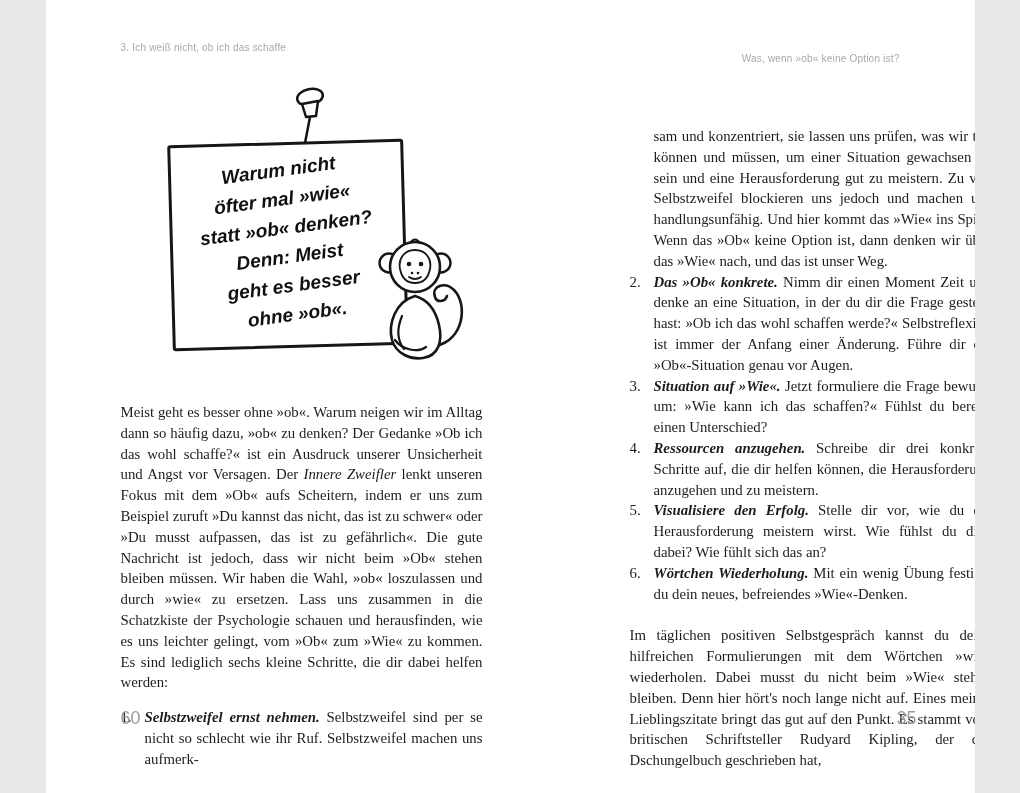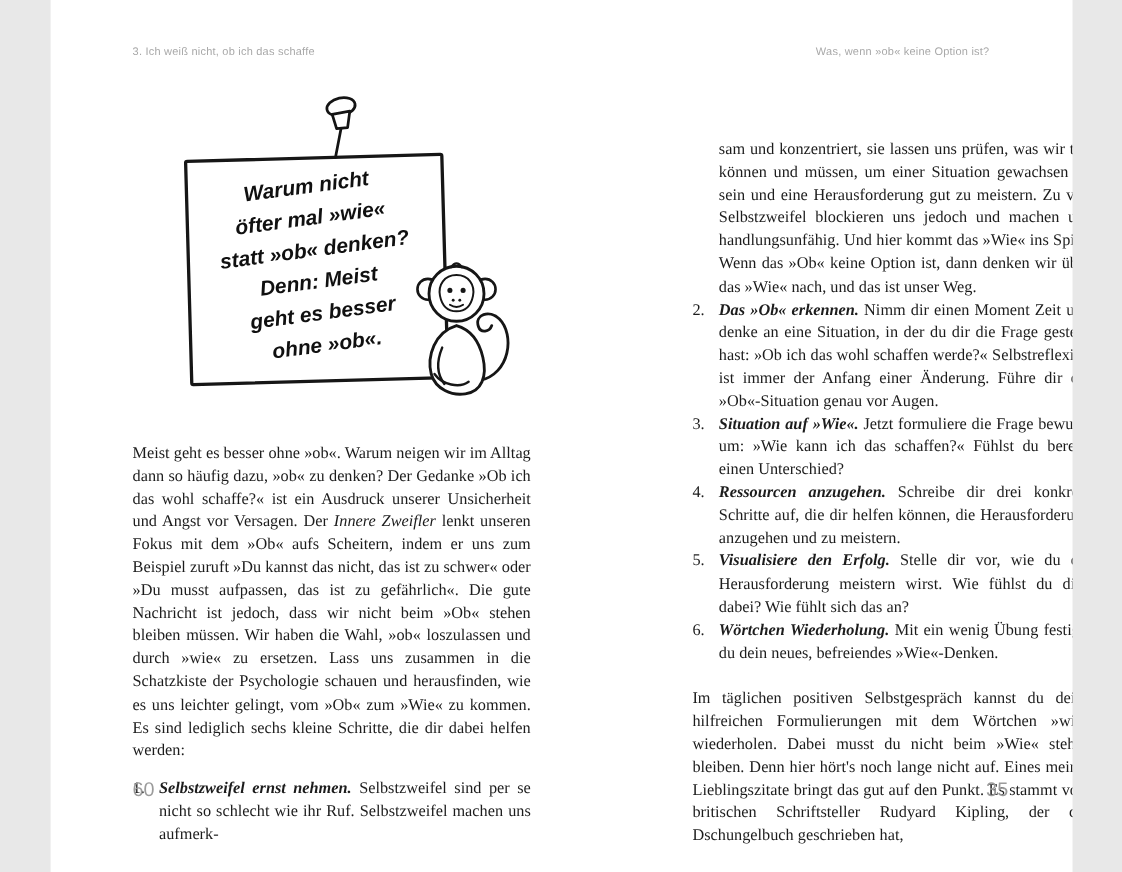--- a/index.html
+++ b/index.html
@@ -6,21 +6,21 @@
   .page{
     position:relative;width:929px;height:793px;background:#ffffff;
     font-family:"Liberation Serif", serif;color:#1c1c1c;overflow:hidden;
     margin:0 auto;
   }
   .running-head{
     position:absolute;top:42px;font-family:"Liberation Sans", sans-serif;
     font-size:10px;color:#a8a8a8;letter-spacing:.2px;
   }
   .running-head.left{left:75px;}
-  .running-head.right{right:75px;text-align:left;}
+  .running-head.right{right:75px;text-align:left;margin-top:11px;}
 
   .col{position:absolute;width:362px;font-size:14.8px;line-height:20.8px;margin-top:36px;}
   .col.left{left:75px;top:366px;}
   .col.right{left:584px;top:90px;}
 
   .para{text-align:justify;}
   .em{font-style:italic;}
   .list{margin-top:14px;}
   .list-item{display:flex;}
   .num{width:24px;flex:0 0 24px;}
@@ -125,21 +125,21 @@
     </div>
   </div>
 
   <div class="col right">
     <div class="cont">sam und konzentriert, sie lassen uns prüfen, was wir tun können und müssen, um einer Situation gewachsen zu sein und eine Herausforderung gut zu meistern. Zu viel Selbstzweifel blockieren uns jedoch und machen uns handlungsunfähig. Und hier kommt das »Wie« ins Spiel. Wenn das »Ob« keine Option ist, dann denken wir über das »Wie« nach, und das ist unser Weg.</div>
 
     <div class="list" style="margin-top:0;">
       <div class="list-item">
         <span class="num">2.</span>
         <div class="item-body">
-          <span class="lead">Das »Ob« erkennen.</span><span> Nimm dir einen Moment Zeit und denke an eine Situation, in der du dir die Frage gestellt hast: »Ob ich das wohl schaffen werde?« Selbstreflexion ist immer der Anfang einer Änderung. Führe dir die »Ob«-Situation genau vor Augen.</span>
+          <span class="lead">Das »Ob« konkrete.</span><span> Nimm dir einen Moment Zeit und denke an eine Situation, in der du dir die Frage gestellt hast: »Ob ich das wohl schaffen werde?« Selbstreflexion ist immer der Anfang einer Änderung. Führe dir die »Ob«-Situation genau vor Augen.</span>
         </div>
       </div>
       <div class="list-item">
         <span class="num">3.</span>
         <div class="item-body">
           <span class="lead">Situation auf »Wie«.</span><span> Jetzt formuliere die Frage bewusst um: »Wie kann ich das schaffen?« Fühlst du bereits einen Unterschied?</span>
         </div>
       </div>
       <div class="list-item">
         <span class="num">4.</span>

